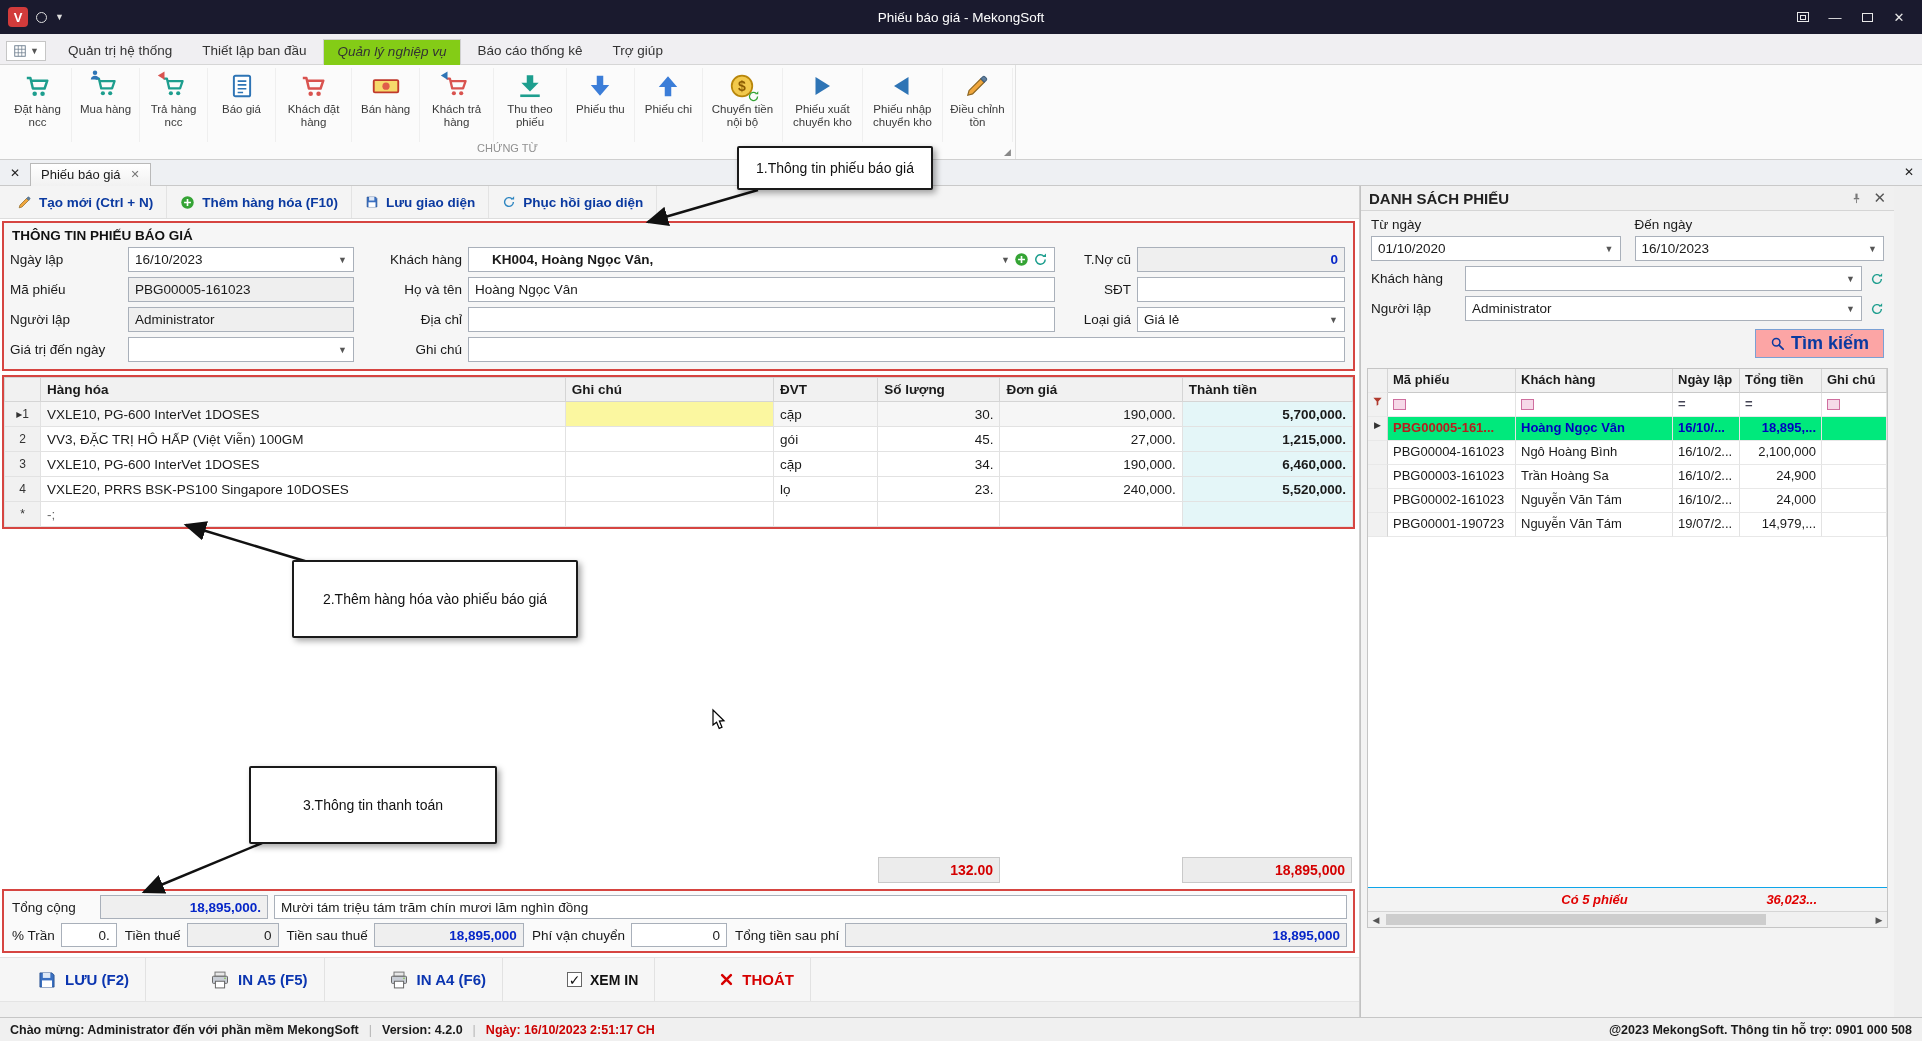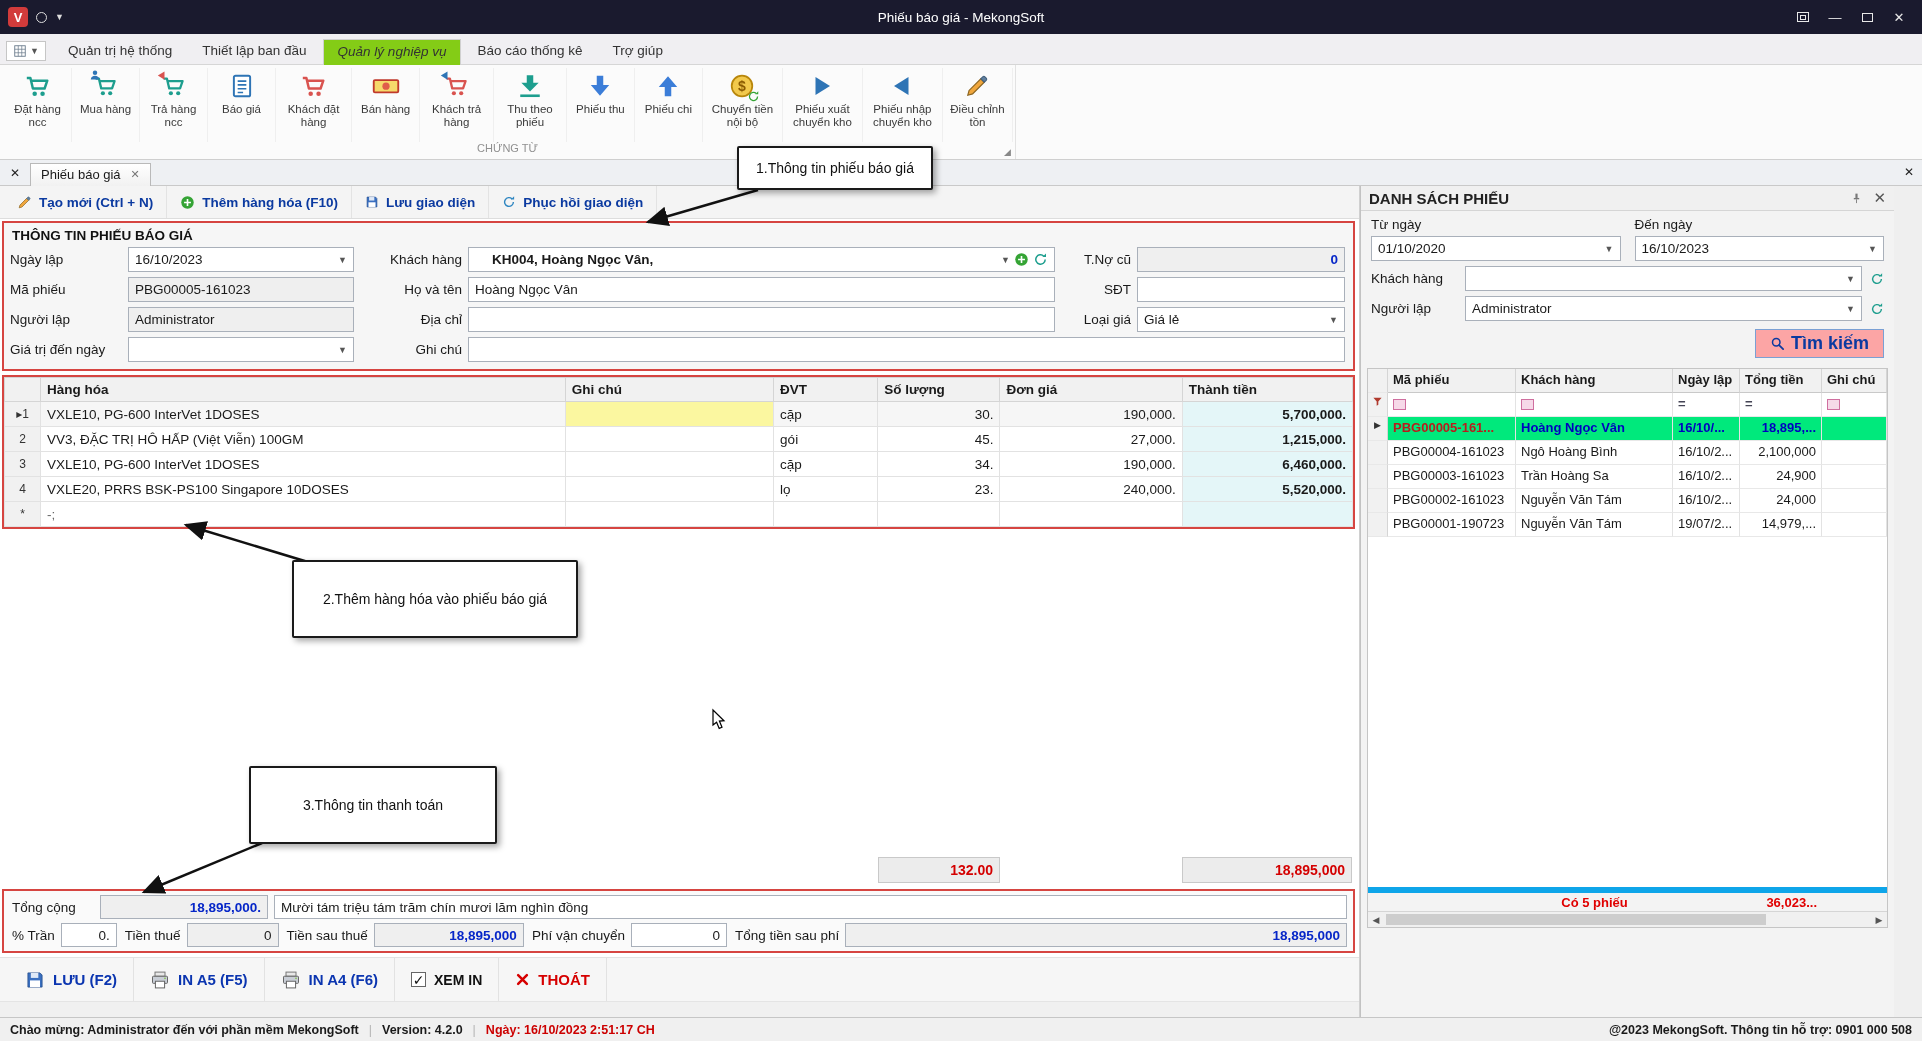--- a/index.html
+++ b/index.html
@@ -77,21 +77,21 @@
   .pt-cell { background:#ececec; border:1px solid #c9c9c9; display:flex; align-items:center; justify-content:flex-end; padding:0 6px; color:#d40000; font-weight:bold; font-size:14px; }
   .pt-c1 { width:122px; } .pt-c2 { width:170px; }
   
   .totals-box { margin:0 4px 4px 2px; padding:4px 6px; background:#fafafa; display:flex; flex-direction:column; gap:4px; flex:0 0 auto; }
   .t-row { display:flex; align-items:center; gap:6px; font-size:13.5px; }
   .t-row .fld { height:24px; }
   .w84{width:84px;} .w168{width:168px;flex:0 0 auto;} .grow{flex:1 1 auto;}
   .w56{width:56px;flex:0 0 auto;} .w92{width:92px;flex:0 0 auto;} .w150{width:150px;flex:0 0 auto;} .w96{width:96px;flex:0 0 auto;}
   .tlab { white-space:nowrap; padding-left:2px; }
   
-  .buttons-row { height:44px; display:flex; background:#f6f6f6; border-top:1px solid #e2e2e2; padding-left:9px; flex:0 0 auto; }
+  .buttons-row { height:44px; display:flex; background:#f6f6f6; border-top:1px solid #e2e2e2; padding-left:21px; flex:0 0 auto;gap:48px; }
   .fbtn { display:flex; align-items:center; gap:8px; padding:0 16px; height:100%; font-size:15px; font-weight:bold; color:#0b35b0; border-right:1px solid #e2e2e2; }
   .fbtn.exit { color:#d60000; }
   .fbtn.preview { color:#111; font-size:14px; }
   .checkbox { width:15px; height:15px; border:1px solid #666; background:#fff; display:flex; align-items:center; justify-content:center; color:#111; }
   .bottom-filler { height:16px; background:#f0f0f0; border-top:1px solid #e4e4e4; flex:0 0 auto; }
   
   .panel { width:534px; display:flex; flex-direction:column; background:#f3f3f3; border-left:1px solid #c2c2c2; }
   .panel-header { height:25px; background:#f0f0f0; border-bottom:1px solid #d5d5d5; display:flex; align-items:center; padding:0 8px; font-weight:bold; font-size:15px; color:#222; flex:0 0 auto; }
   .ph-icons { margin-left:auto; display:flex; gap:10px; color:#555; align-items:center; }
   .panel-filters { padding:6px 10px 8px; display:flex; flex-direction:column; gap:5px; font-size:13.5px; flex:0 0 auto; }
@@ -106,21 +106,21 @@
   .g-cell { border-right:1px solid #e3e3e3; border-bottom:1px solid #e8e8e8; padding:3px 5px; white-space:nowrap; overflow:hidden; height:24px; }
   .g-head .g-cell { background:#f1f1f1; font-weight:bold; border-bottom:1px solid #c9c9c9; border-right-color:#d5d5d5; }
   .g-ind { background:#f1f1f1; border-right:1px solid #d5d5d5; border-bottom:1px solid #e8e8e8; text-align:center; padding:3px 1px; font-size:9px; color:#333; height:24px; }
   .fic { display:inline-block; width:13px; height:11px; background:#f6d9e8; border:1px solid #cf6f9f; vertical-align:middle; }
   .feq { font-weight:bold; color:#445; }
   .g-data .g-cell { color:#1a1a1a; }
   .g-row.sel .g-cell { background:#00e97c; font-weight:bold; color:#0000c0; }
   .g-row.sel .c-code { color:#b91c1c; }
   .rnum { text-align:right; }
   .g-spacer { flex:1 1 auto; }
-  .g-footer { display:grid; grid-template-columns:20px 128px 157px 67px 82px 1fr; border-top:6px solid #0ea5e9; background:#f3f3f3; color:#e00000; font-weight:bold; height:24px; align-items:center; flex:0 0 auto; }
+  .g-footer { display:grid; grid-template-columns:20px 128px 157px 67px 82px 1fr; border-top:1px solid #0ea5e9; background:#f3f3f3; color:#e00000; font-weight:bold; height:24px; align-items:center; flex:0 0 auto;font-style:italic; }
   .g-footer .cnt { text-align:center; }
   .g-footer .sum { text-align:right; padding-right:5px; }
   .g-scroll { height:16px; background:#f0f0f0; border-top:1px solid #d5d5d5; display:flex; align-items:center; flex:0 0 auto; }
   .sc-btn { width:16px; text-align:center; font-size:9px; color:#555; }
   .sc-track { flex:1; position:relative; height:100%; }
   .sc-thumb { position:absolute; left:2px; top:2px; bottom:2px; width:78%; background:#cdcdcd; }
   .panel-filler { flex:1 1 auto; }
   .gutter { flex:1; background:#efefef; }
   
   .statusbar { height:24px; background:#f0f0f0; border-top:1px solid #c6c6c6; display:flex; align-items:center; padding:0 10px; font-size:12.5px; gap:10px; }

